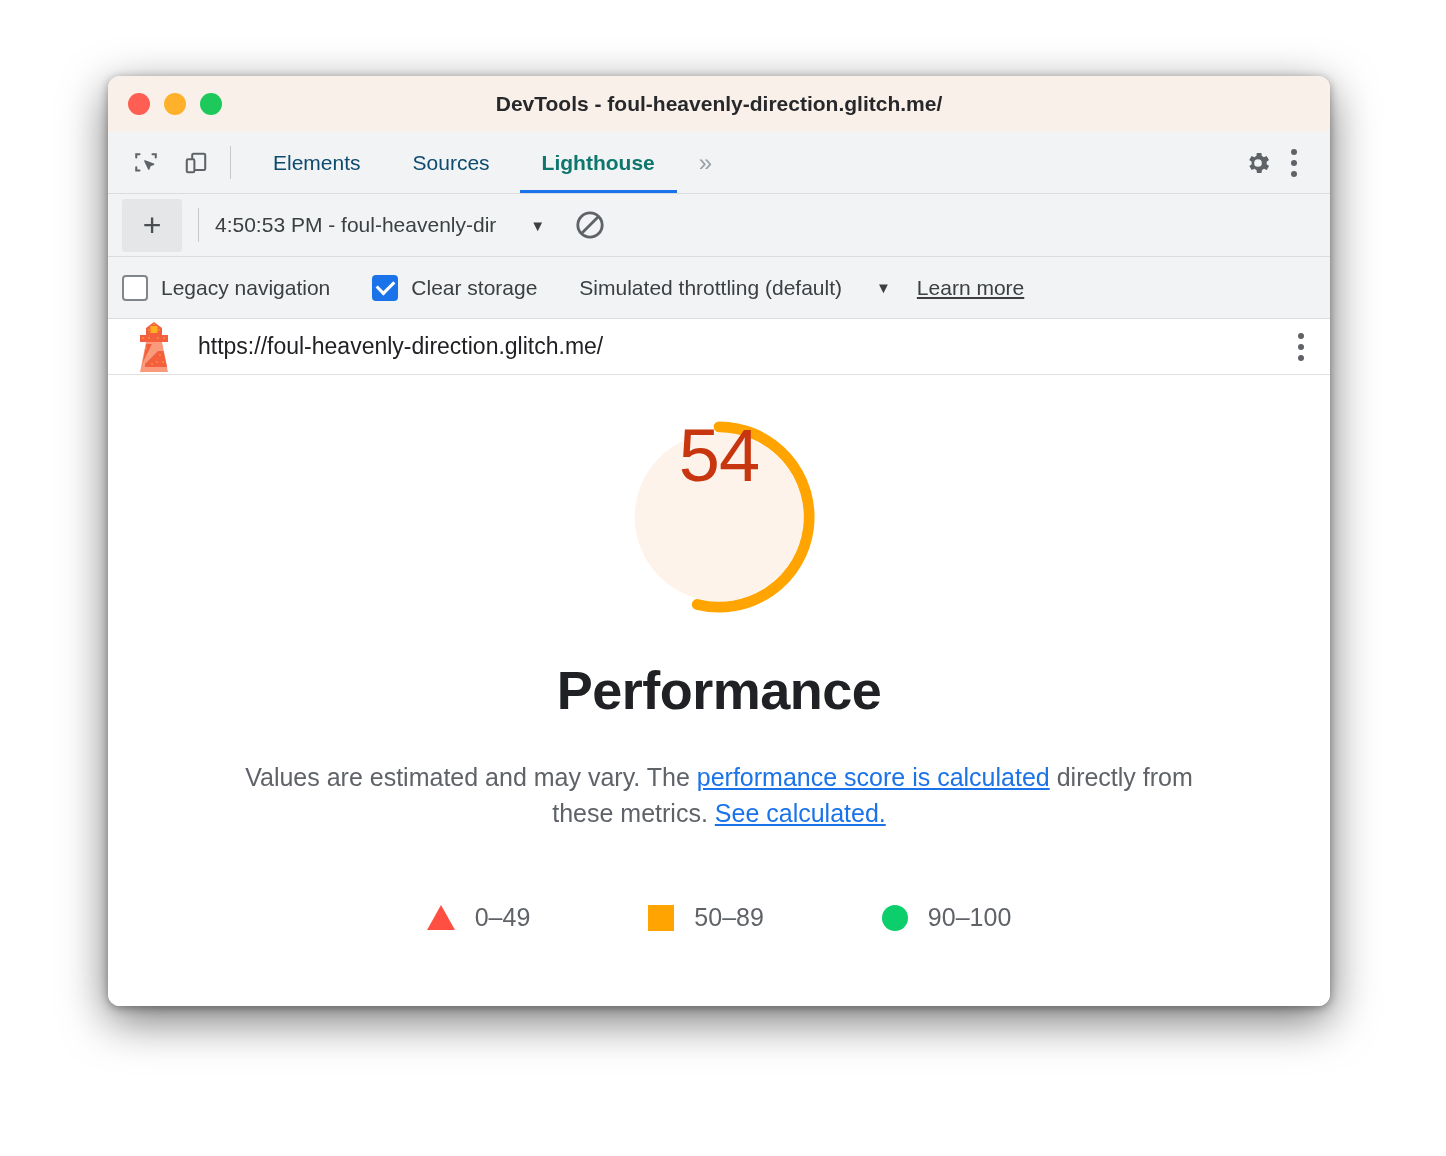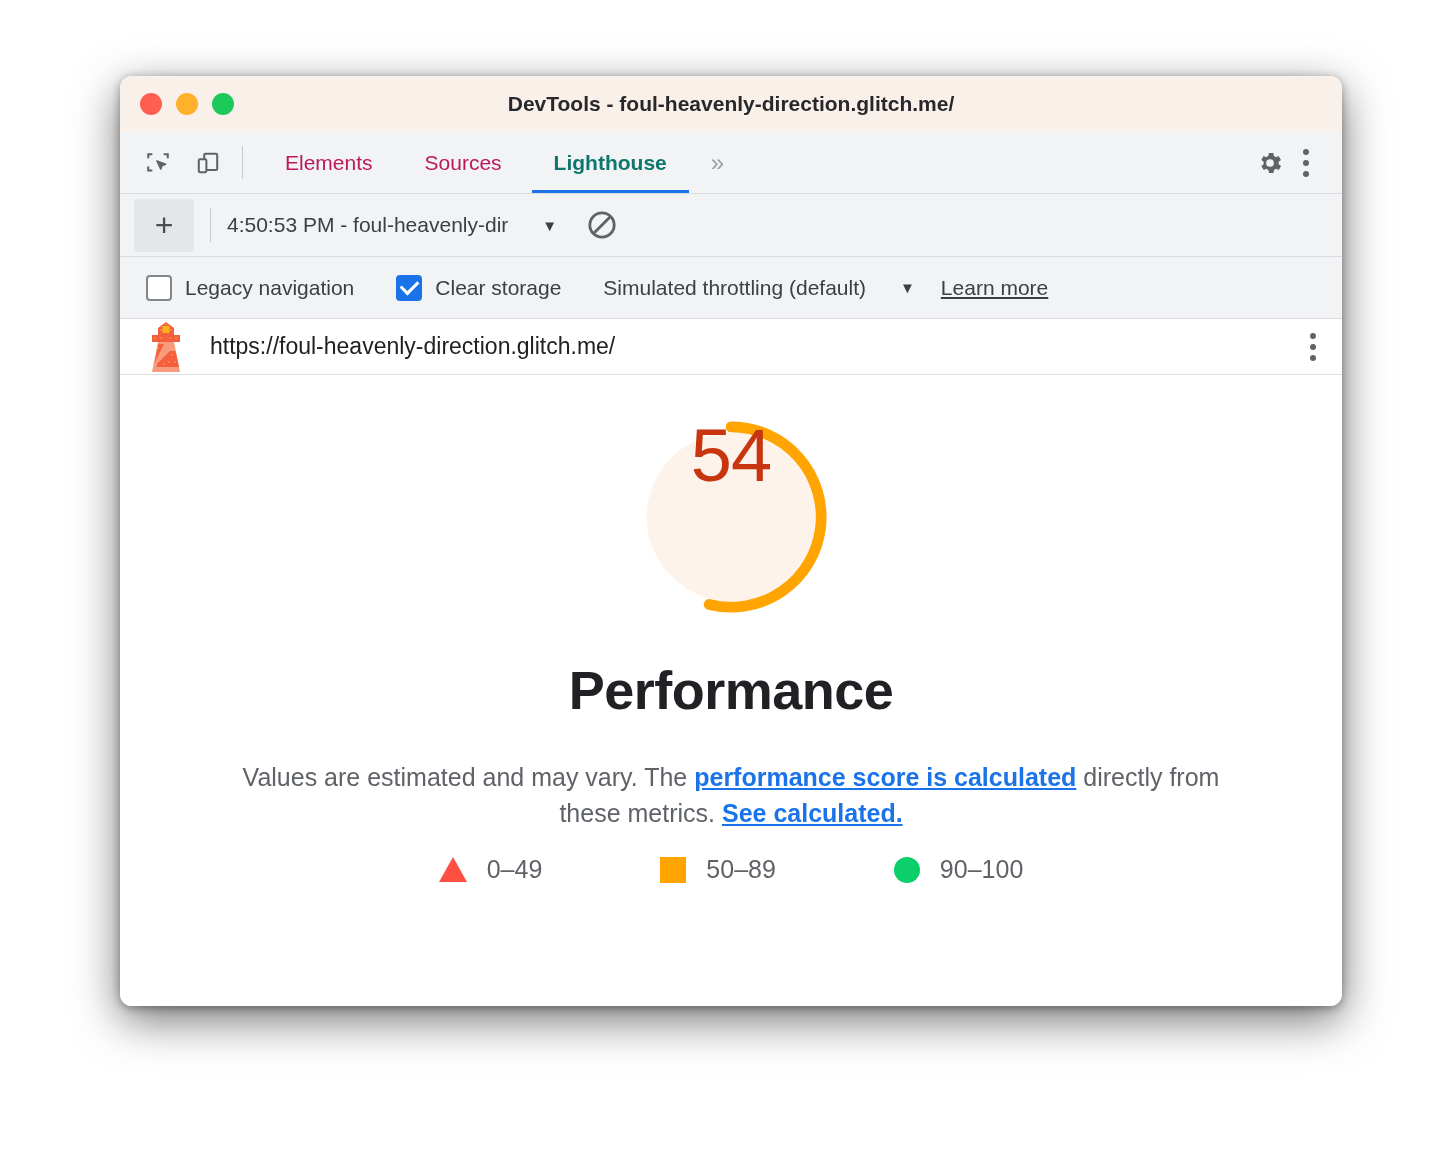--- a/index.html
+++ b/index.html
@@ -9,21 +9,21 @@
     height: 1156px;
     background: #ffffff;
     font-family: "Liberation Sans", sans-serif;
     overflow: hidden;
     position: relative;
   }
 
   
   .window {
     position: absolute;
-    left: 120px;
+    left: 108px;
     top: 76px;
     width: 1222px;
     height: 930px;
     background: #ffffff;
     border-radius: 12px;
     box-shadow: 0 14px 46px rgba(0,0,0,0.55), 0 2px 10px rgba(0,0,0,0.35);
     overflow: hidden;
     display: flex;
     flex-direction: column;
   }
@@ -66,21 +66,21 @@
     width: 36px; height: 36px;
     display: flex; align-items: center; justify-content: center;
     color: #5f6368;
   }
   .vsep { width: 1px; background: #c6c9cc; margin: 14px 16px; }
   .tabs { display: flex; align-items: stretch; }
   .tab {
     display: flex; align-items: center;
     padding: 0 26px;
     font-size: 21px;
-    color: #be185d;
+    color: #0c4a6e;
     position: relative;
     white-space: nowrap;
   }
   .tab.active { color: #0f766e; font-weight: bold; }
   .tab.active::after {
     content: "";
     position: absolute;
     left: 4px; right: 4px; bottom: 0;
     height: 3px;
     background: #1a73e8;
@@ -127,21 +127,21 @@
   .clear-icon { margin-left: 28px; display: flex; align-items: center; }
 
   
   .settings-row {
     height: 62px;
     background: #f1f3f4;
     display: flex;
     align-items: center;
     gap: 0;
     border-bottom: 1px solid #dadce0;
-    padding-left: 26px;
+    padding-left: 14px;
     flex: 0 0 auto;
   }
   .chk-wrap { display: flex; align-items: center; gap: 13px; }
   .chk {
     width: 26px; height: 26px;
     border: 2px solid #80868b;
     border-radius: 4px;
     background: #fff;
     display: inline-flex; align-items: center; justify-content: center;
   }
@@ -218,24 +218,24 @@
     text-align: right;
   }
   .disclaimer {
     margin-top: 38px;
     max-width: 1000px;
     text-align: center;
     font-size: 25px;
     line-height: 1.44;
     color: #5f6368;
   }
-  .disclaimer a { color: #1a73e8; text-decoration: underline; font-weight: bold; }
+  .disclaimer a { color: #1a73e8; text-decoration: underline; }
 
   .legend {
-    margin-top: 24px;
+    margin-top: 72px;
     display: flex;
     align-items: center;
     gap: 0;
   }
   .legend-item { display: flex; align-items: center; gap: 20px; }
   .legend-gap { width: 118px; }
   .legend-label { font-size: 25px; color: #5f6368; }
   .swatch-tri {
     width: 0; height: 0;
     border-left: 14px solid transparent;

